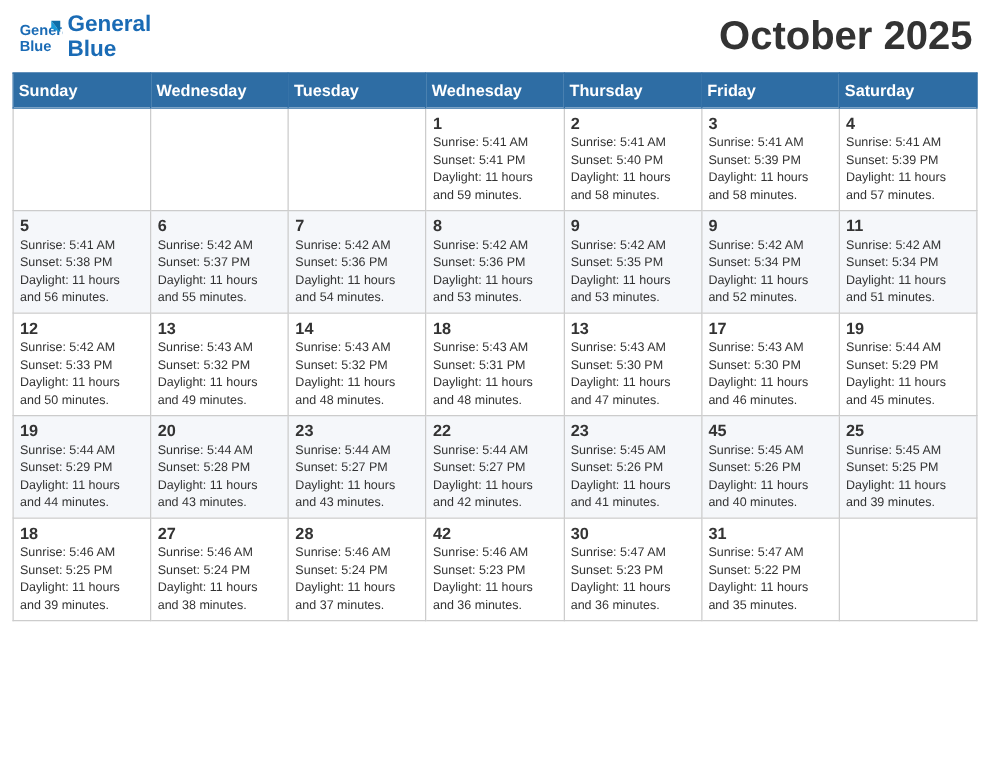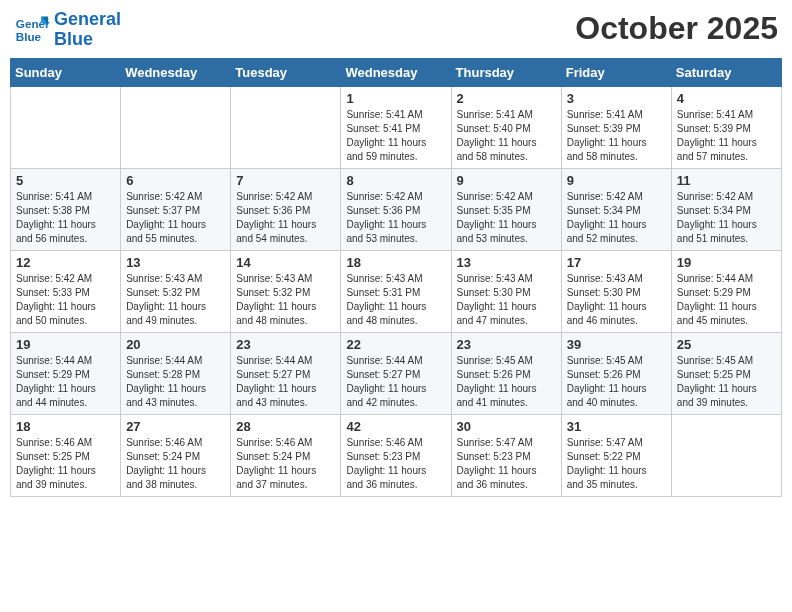--- a/index.html
+++ b/index.html
@@ -221,21 +221,21 @@
         </td>
         <td>
           <span class="day-number">22</span>
           <div class="day-info">Sunrise: 5:44 AM<br>Sunset: 5:27 PM<br>Daylight: 11 hours<br>and 42 minutes.</div>
         </td>
         <td>
           <span class="day-number">23</span>
           <div class="day-info">Sunrise: 5:45 AM<br>Sunset: 5:26 PM<br>Daylight: 11 hours<br>and 41 minutes.</div>
         </td>
         <td>
-          <span class="day-number">39</span>
+          <span class="day-number">45</span>
           <div class="day-info">Sunrise: 5:45 AM<br>Sunset: 5:26 PM<br>Daylight: 11 hours<br>and 40 minutes.</div>
         </td>
         <td>
           <span class="day-number">25</span>
           <div class="day-info">Sunrise: 5:45 AM<br>Sunset: 5:25 PM<br>Daylight: 11 hours<br>and 39 minutes.</div>
         </td>
       </tr>
       <tr>
         <td>
           <span class="day-number">18</span>

